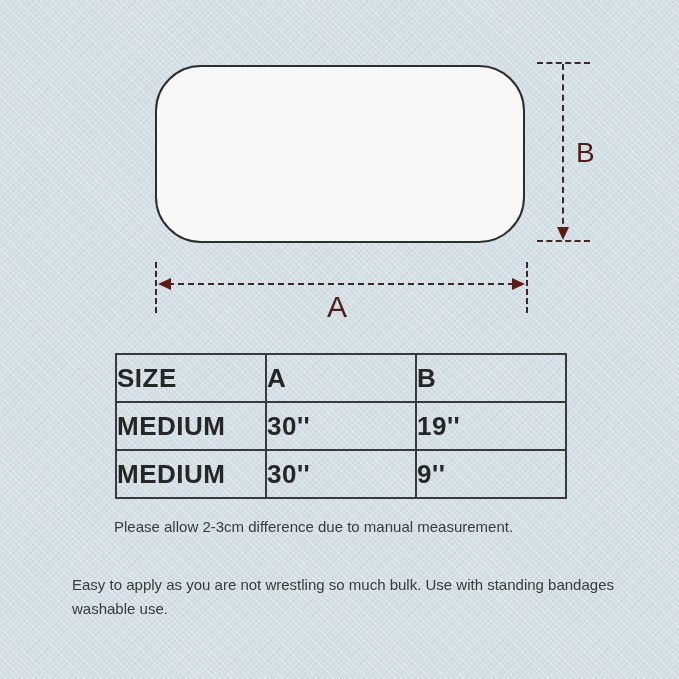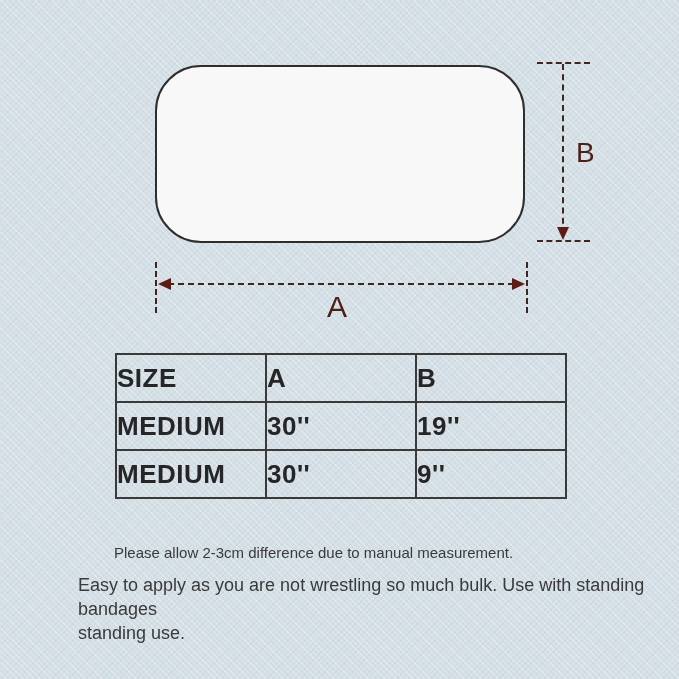--- a/index.html
+++ b/index.html
@@ -81,26 +81,26 @@
     text-align: left;
     vertical-align: middle;
     font-size: 26px;
     font-weight: 700;
     color: #262626;
     letter-spacing: 0.5px;
   }
 
   
   .note {
-    position: absolute; left: 114px; top: 544px;
+    position: absolute; left: 114px; top: 518px;
     font-size: 15px; color: #3a3a3a;
   }
   .description {
-    position: absolute; left: 78px; top: 573px;
-    font-size: 18px; line-height: 24px; color: #3a3a3a;
+    position: absolute; left: 72px; top: 573px;
+    font-size: 15px; line-height: 24px; color: #3a3a3a;
   }
 </style>
 </head>
 <body>
 
 <div class="stage">
 
   <div class="pad"></div>
 
   <div class="dash-h dimb-cap-top"></div>
@@ -135,16 +135,16 @@
         <td>30''</td>
         <td>9''</td>
       </tr>
     </tbody>
   </table>
 
   <div class="note">Please allow 2-3cm difference due to manual measurement.</div>
 
   <div class="description">
     <div>Easy to apply as you are not wrestling so much bulk. Use with standing bandages</div>
-    <div>standing use.</div>
+    <div>washable use.</div>
   </div>
 
 </div>
 
 </body></html>

